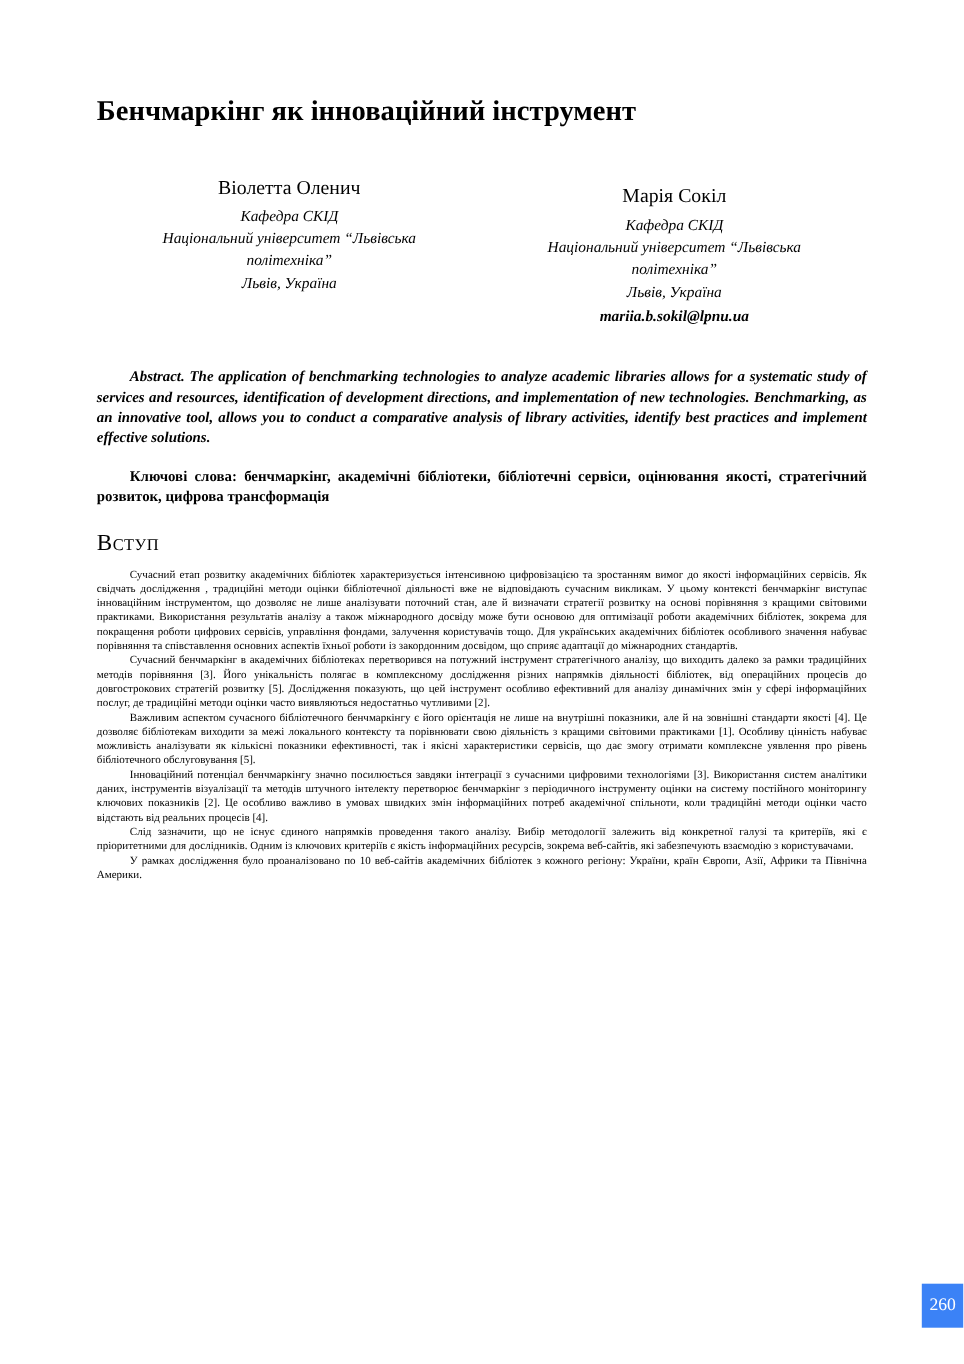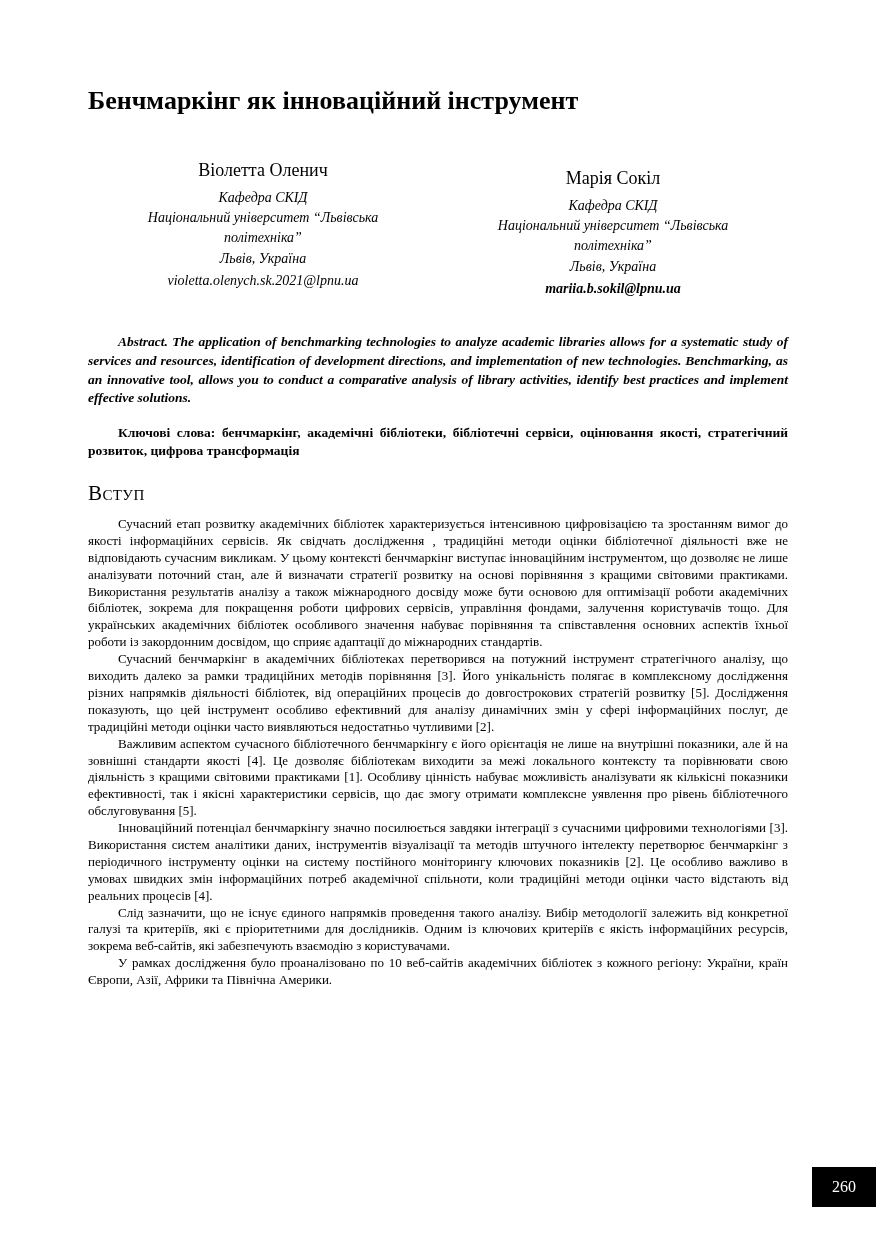--- a/index.html
+++ b/index.html
@@ -60,21 +60,21 @@
 
   .section-heading {
     margin: 20px 0 10px 0;
     text-align: left;
     font-weight: normal;
     font-size: 21px;
     font-variant: small-caps;
     letter-spacing: 0.4px;
   }
   .para {
-    font-size: 13px;
+    font-size: 10px;
     line-height: 1.3;
     text-align: justify;
     text-indent: 30px;
   }
 
   .footer {
     position: absolute;
     left: 88px;
     right: 88px;
     bottom: 36px;
@@ -82,23 +82,23 @@
     padding-top: 9px;
     text-align: center;
     font-size: 13px;
     font-variant: small-caps;
     letter-spacing: 0.3px;
   }
   .page-badge {
     position: absolute;
     right: 0;
     bottom: 33px;
-    width: 64px;
+    width: 38px;
     height: 40px;
-    background: #000000;
+    background: #3b82f6;
     color: #ffffff;
     display: flex;
     align-items: center;
     justify-content: center;
     font-size: 16px;
   }
 </style>
 </head>
 <body>
 
@@ -107,21 +107,20 @@
 
     <h1 class="title"><span>Бенчмаркінг як інноваційний інструмент</span><br></h1>
 
     <div class="authors">
       <div class="author left">
         <div class="author-name">Віолетта Оленич</div>
         <div class="author-affil">
           <div>Кафедра СКІД</div>
           <div>Національний університет “Львівська політехніка”</div>
           <div>Львів, Україна</div>
-          <div class="author-email">violetta.olenych.sk.2021@lpnu.ua</div>
         </div>
       </div>
       <div class="author right">
         <div class="author-name">Марія Сокіл</div>
         <div class="author-affil">
           <div>Кафедра СКІД</div>
           <div>Національний університет “Львівська політехніка”</div>
           <div>Львів, Україна</div>
           <div class="author-email">mariia.b.sokil@lpnu.ua</div>
         </div>

